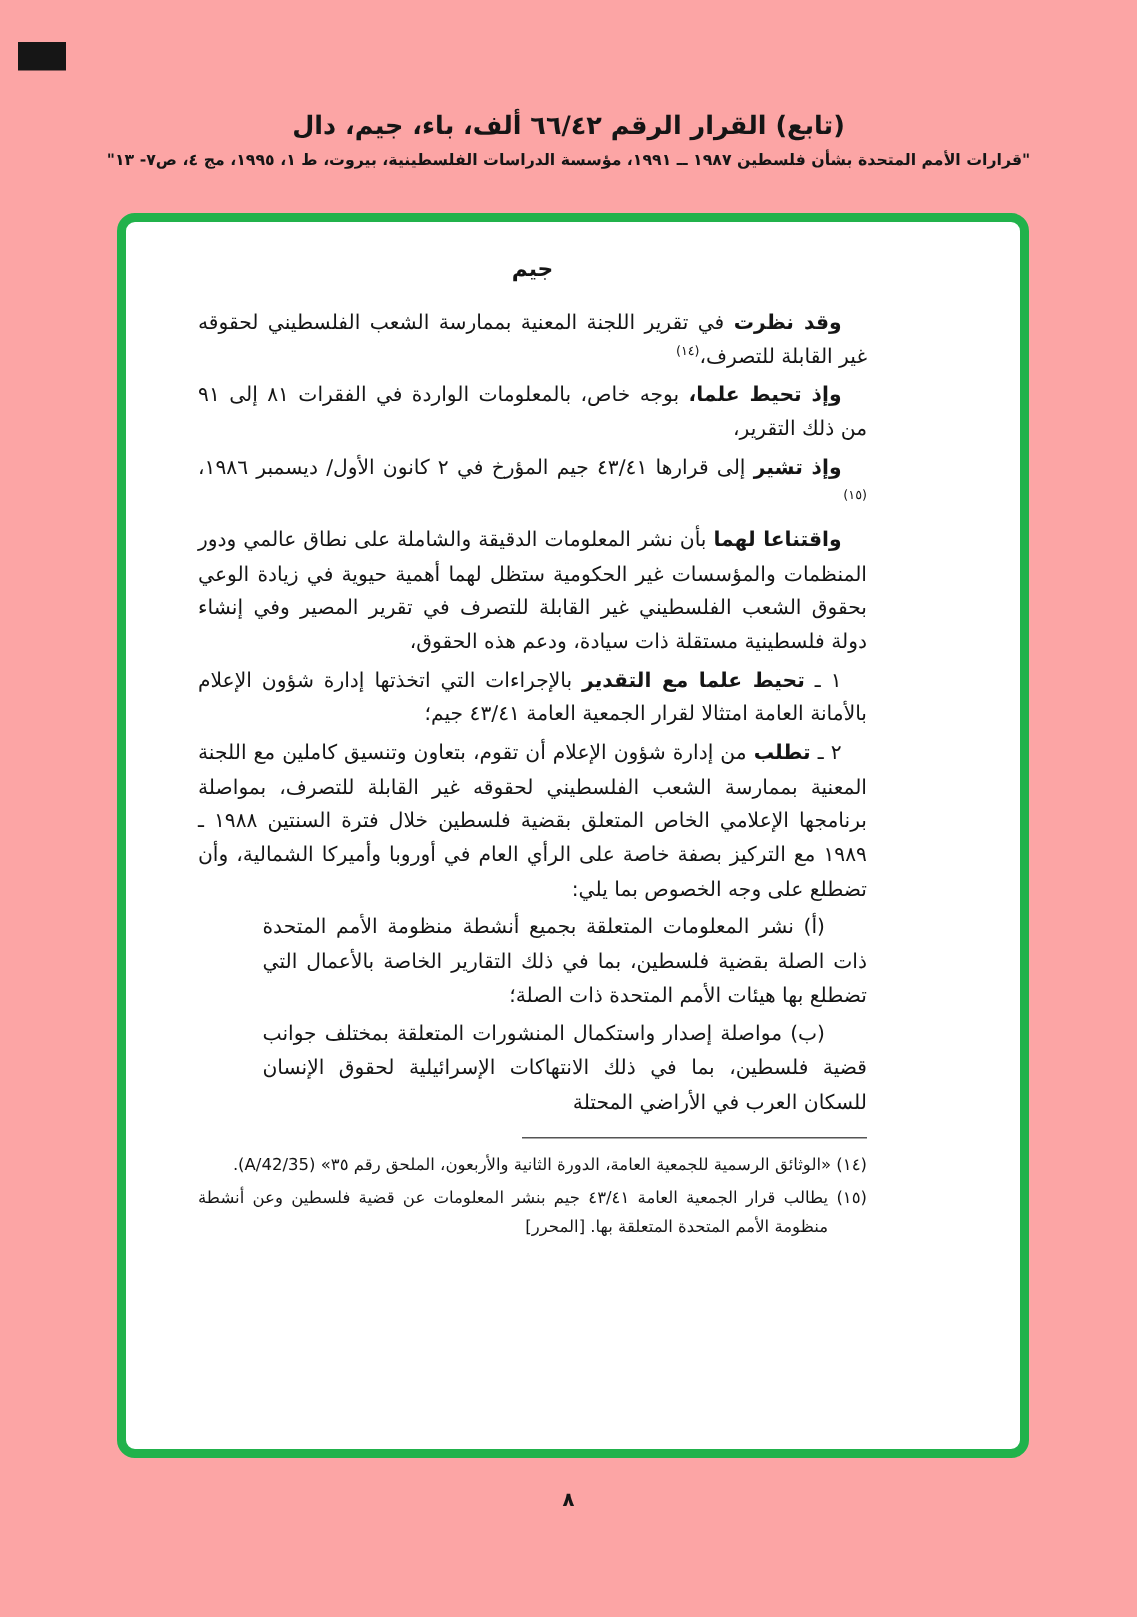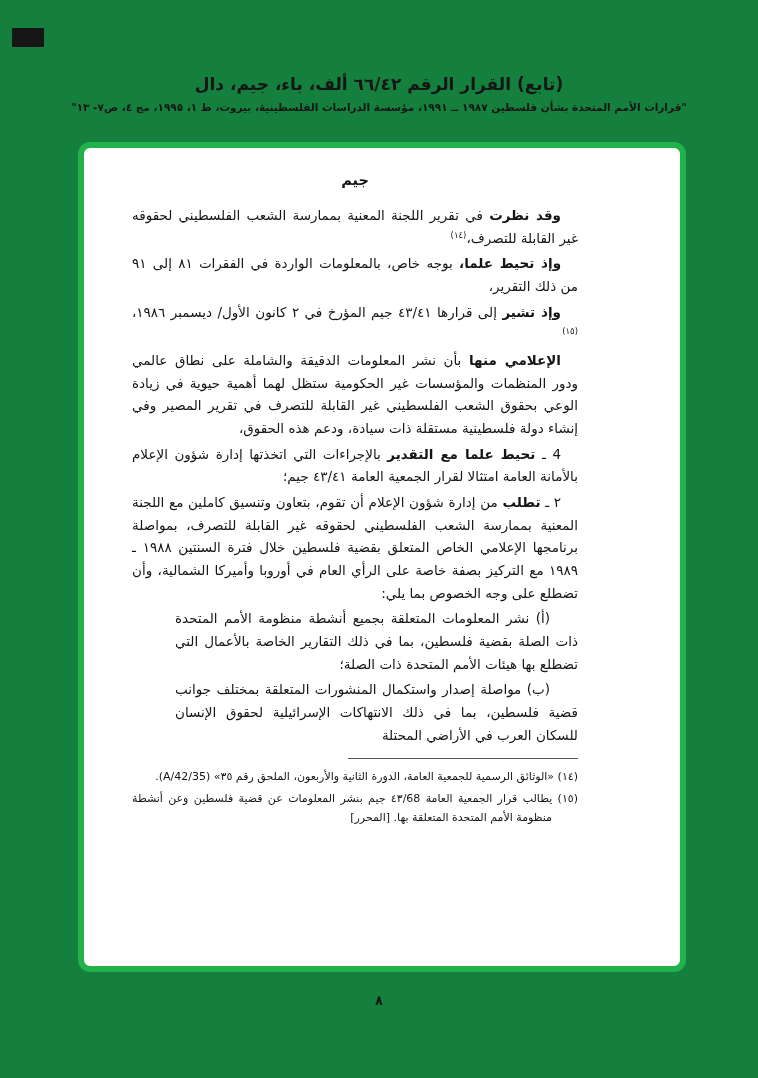--- a/index.html
+++ b/index.html
@@ -8,21 +8,21 @@
     width: 758px;
     height: 1078px;
     background: #ffffff;
     overflow: hidden;
     font-family: "DejaVu Sans", sans-serif;
   }
   .page {
     position: relative;
     width: 758px;
     height: 1078px;
-    background: #15803d;
+    background: #fca5a5;
     color: #151515;
   }
   .scan-artifact {
     position: absolute;
     left: 12px;
     top: 28px;
     width: 32px;
     height: 19px;
     background: #161616;
   }
@@ -121,33 +121,33 @@
 
     <h2 class="section-heading">جيم</h2>
 
 
     <p class="para"><strong>وقد نظرت</strong> <span>في تقرير اللجنة المعنية بممارسة الشعب الفلسطيني لحقوقه غير القابلة للتصرف،</span><sup>(١٤)</sup></p>
 
     <p class="para"><strong>وإذ تحيط علما،</strong> <span>بوجه خاص، بالمعلومات الواردة في الفقرات ٨١ إلى ٩١ من ذلك التقرير،</span><sup></sup></p>
 
     <p class="para"><strong>وإذ تشير</strong> <span>إلى قرارها ٤٣/٤١ جيم المؤرخ في ٢ كانون الأول/ ديسمبر ١٩٨٦،</span><sup>(١٥)</sup></p>
 
-    <p class="para"><strong>الإعلامي منها</strong> <span>بأن نشر المعلومات الدقيقة والشاملة على نطاق عالمي ودور المنظمات والمؤسسات غير الحكومية ستظل لهما أهمية حيوية في زيادة الوعي بحقوق الشعب الفلسطيني غير القابلة للتصرف في تقرير المصير وفي إنشاء دولة فلسطينية مستقلة ذات سيادة، ودعم هذه الحقوق،</span><sup></sup></p>
+    <p class="para"><strong>واقتناعا لهما</strong> <span>بأن نشر المعلومات الدقيقة والشاملة على نطاق عالمي ودور المنظمات والمؤسسات غير الحكومية ستظل لهما أهمية حيوية في زيادة الوعي بحقوق الشعب الفلسطيني غير القابلة للتصرف في تقرير المصير وفي إنشاء دولة فلسطينية مستقلة ذات سيادة، ودعم هذه الحقوق،</span><sup></sup></p>
 
-    <p class="para"><span>4 ـ</span> <strong>تحيط علما مع التقدير</strong> <span>بالإجراءات التي اتخذتها إدارة شؤون الإعلام بالأمانة العامة امتثالا لقرار الجمعية العامة ٤٣/٤١ جيم؛</span></p>
+    <p class="para"><span>١ ـ</span> <strong>تحيط علما مع التقدير</strong> <span>بالإجراءات التي اتخذتها إدارة شؤون الإعلام بالأمانة العامة امتثالا لقرار الجمعية العامة ٤٣/٤١ جيم؛</span></p>
 
     <p class="para"><span>٢ ـ</span> <strong>تطلب</strong> <span>من إدارة شؤون الإعلام أن تقوم، بتعاون وتنسيق كاملين مع اللجنة المعنية بممارسة الشعب الفلسطيني لحقوقه غير القابلة للتصرف، بمواصلة برنامجها الإعلامي الخاص المتعلق بقضية فلسطين خلال فترة السنتين ١٩٨٨ ـ ١٩٨٩ مع التركيز بصفة خاصة على الرأي العام في أوروبا وأميركا الشمالية، وأن تضطلع على وجه الخصوص بما يلي:</span></p>
 
     <p class="para sub"><span>(أ)</span> <span>نشر المعلومات المتعلقة بجميع أنشطة منظومة الأمم المتحدة ذات الصلة بقضية فلسطين، بما في ذلك التقارير الخاصة بالأعمال التي تضطلع بها هيئات الأمم المتحدة ذات الصلة؛</span></p>
 
     <p class="para sub"><span>(ب)</span> <span>مواصلة إصدار واستكمال المنشورات المتعلقة بمختلف جوانب قضية فلسطين، بما في ذلك الانتهاكات الإسرائيلية لحقوق الإنسان للسكان العرب في الأراضي المحتلة</span></p>
 
     <hr class="fn-rule">
 
     <p class="footnote"><span>(١٤)</span> <span>«الوثائق الرسمية للجمعية العامة، الدورة الثانية والأربعون، الملحق رقم ٣٥» (A/42/35).</span></p>
 
-    <p class="footnote"><span>(١٥)</span> <span>يطالب قرار الجمعية العامة ٤٣/68 جيم بنشر المعلومات عن قضية فلسطين وعن أنشطة منظومة الأمم المتحدة المتعلقة بها. [المحرر]</span></p>
+    <p class="footnote"><span>(١٥)</span> <span>يطالب قرار الجمعية العامة ٤٣/٤١ جيم بنشر المعلومات عن قضية فلسطين وعن أنشطة منظومة الأمم المتحدة المتعلقة بها. [المحرر]</span></p>
 
   </section>
 
   <div class="page-number">٨</div>
 
 </div>
 
 </body></html>

